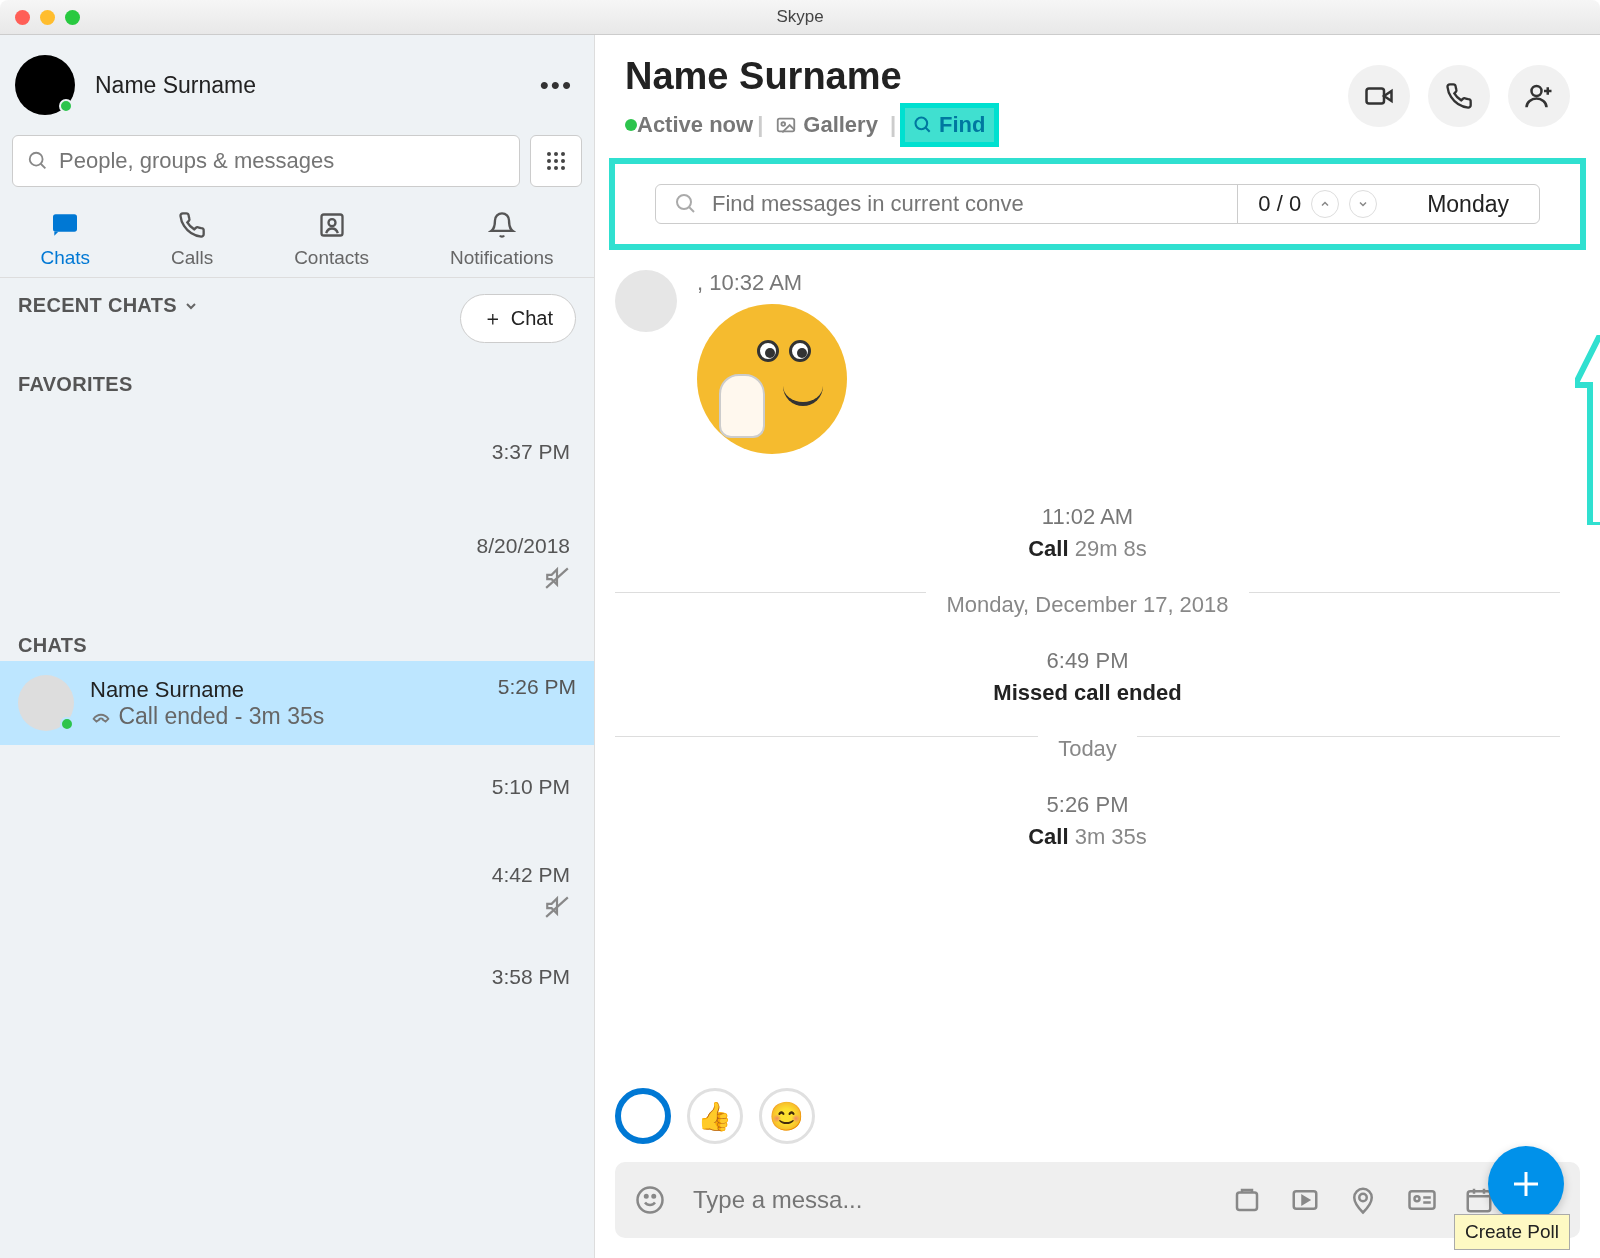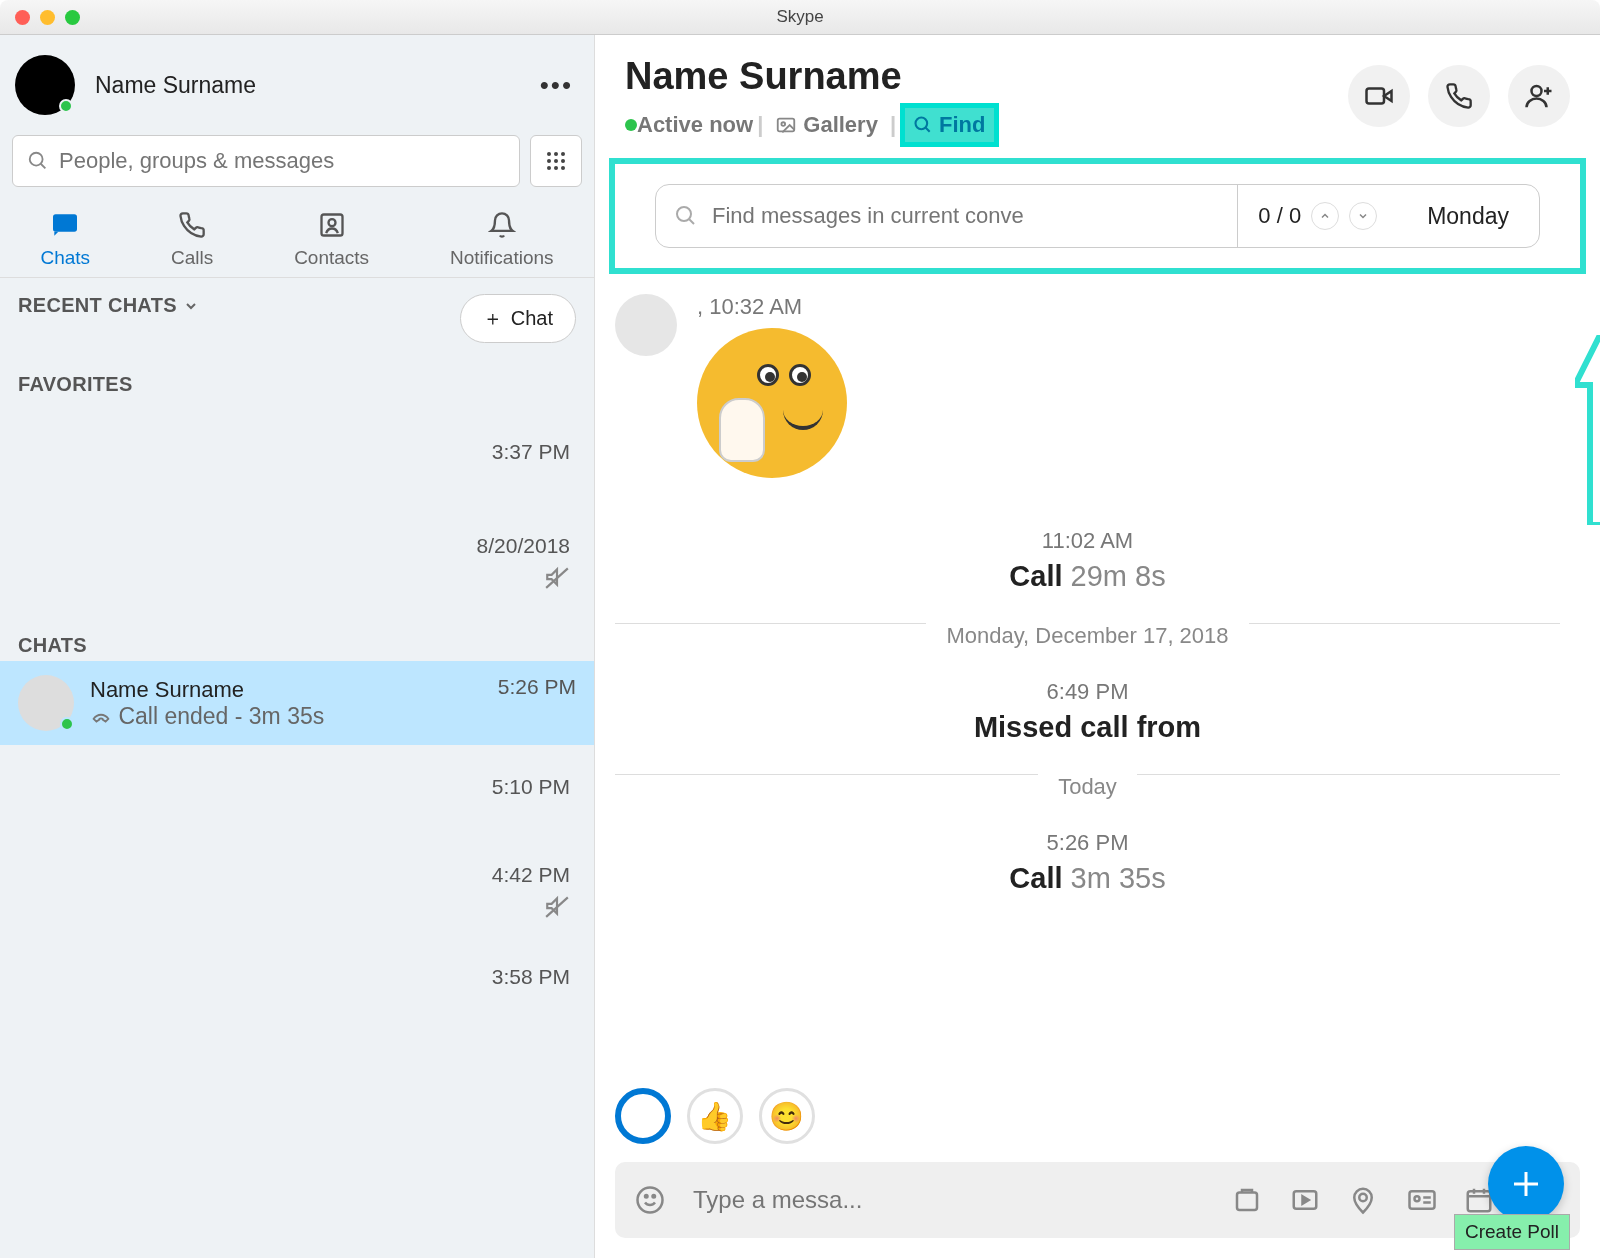--- a/index.html
+++ b/index.html
@@ -53,21 +53,21 @@
   .btn-group { display:flex; gap:18px; margin-top:10px;}
   .circle-btn { width:62px; height:62px; border-radius:50%; background:#f1f1f1; display:flex; align-items:center; justify-content:center; cursor:pointer; font-size:28px; color:#333;}
   
   .subheader { display:flex; align-items:center; gap:0; color:#777; font-size:22px; font-weight:600;}
   .subheader .dot { width:12px; height:12px; border-radius:50%; background:#2dc44d;}
   .pipe { color:#ccc; padding: 0 4px;}
   .sh-link { display:flex; align-items:center; gap:6px; cursor:pointer; padding:4px 8px;}
   .sh-link.highlighted { background:#40e0d0; color:#0078a0; border:5px solid #00e0d0; margin:-5px 0;}
   
   .highlight-box { border:6px solid #30e0d0; margin: 10px 14px 0 14px; padding:20px 40px; }
-  .find-bar { display:flex; border:1px solid #ccc; border-radius:14px; overflow:hidden; height:64px;}
+  .find-bar { display:flex; border:1px solid #ccc; border-radius:6px; overflow:hidden; height:40px;}
   .find-bar .f-search { flex:1; display:flex; align-items:center; padding:0 18px;}
   .find-bar .f-search input { border:none; outline:none; font-size:22px; color:#777; flex:1;}
   .find-bar .f-count { border-left:1px solid #ccc; padding:0 20px; display:flex; align-items:center; gap:10px; font-size:22px;}
   .chev { width:28px; height:28px; border:1px solid #ddd; border-radius:50%; display:flex; align-items:center; justify-content:center; cursor:pointer; font-size:14px; color:#888;}
   .find-bar .f-cancel { padding:0 30px; display:flex; align-items:center; font-size:23px; cursor:pointer;}
   
   .arrow-ann { position:absolute; left:980px; top:300px; color:#30e0d0; pointer-events:none; }
   
   .messages { flex:1; overflow-y:auto; padding: 20px 40px 10px 20px; }
   .msg-row { display:flex; gap:20px; margin-bottom:10px;}
@@ -76,37 +76,37 @@
   
   .sticker { width:150px; height:150px; background:#f5bb2f; border-radius:50%; position:relative; margin-top:8px;}
   .sticker .eye { width:22px; height:22px; background:#fff; border:3px solid #333; border-radius:50%; position:absolute; top:36px; }
   .sticker .eye::after { content:''; width:10px; height:10px; background:#333; border-radius:50%; position:absolute; top:5px; left:5px;}
   .sticker .eye.l { left:60px;} .sticker .eye.r { left:92px;}
   .sticker .hand { width:46px; height:64px; background:#fff8ee; border:2px solid #ccc; border-radius:20px 20px 12px 12px; position:absolute; left:22px; top:70px;}
   .sticker .smile { width:40px; height:20px; border-bottom:4px solid #333; border-radius:0 0 40px 40px; position:absolute; right:24px; top:82px;}
   
   .sys-block { text-align:center; margin: 30px 0;}
   .sys-time { color:#777; font-size:22px; margin-bottom:6px;}
-  .sys-msg { font-size:29px; color:#222;}
+  .sys-msg { font-size:22px; color:#222;}
   .sys-msg b { font-weight:700; }
   .sys-msg span { color:#888; }
   
   .date-sep { display:flex; align-items:flex-start; gap:20px; margin:6px 0; color:#888; font-size:22px;}
   .date-sep::before, .date-sep::after { content:''; flex:1; height:1px; background:#ddd;}
   
   .reactions { display:flex; gap:16px; padding:0 20px; margin-top:8px;}
   .react { width:56px; height:56px; border-radius:50%; border:3px solid #e0e0e0; display:flex; align-items:center; justify-content:center; font-size:28px; cursor:pointer;}
   .react.ring { border:6px solid #0078d4; }
   
   .composer { margin: 18px 20px 20px 20px; background:#efefef; border-radius:10px; height:76px; display:flex; align-items:center; padding:0 20px; gap:20px;}
   .composer input { border:none; outline:none; background:transparent; font-size:24px; flex:1; color:#666;}
   .comp-ico { font-size:28px; color:#888; cursor:pointer; width:38px; text-align:center;}
   
   .fab { position:absolute; right:36px; bottom:36px; width:76px; height:76px; border-radius:50%; background:#0091ea; display:flex; align-items:center; justify-content:center; color:#fff; font-size:42px; cursor:pointer; box-shadow:0 3px 10px rgba(0,0,0,0.2);}
-  .tooltip { position:absolute; right:30px; bottom:8px; background:#86efac; border:1px solid #aaa; padding:6px 10px; font-size:19px;}
+  .tooltip { position:absolute; right:30px; bottom:8px; background:#fef9c3; border:1px solid #aaa; padding:6px 10px; font-size:19px;}
   
   svg { display:block; }
 </style>
 </head>
 <body>
 
 <div class="titlebar">
   <div class="traffic-lights">
     <div class="tl red"></div>
     <div class="tl yellow"></div>
@@ -351,21 +351,21 @@
         <div class="sys-time">11:02 AM</div>
         <div class="sys-msg"><b>Call</b> <span>29m 8s</span></div>
       </div>
 
       <div class="date-sep">
           <span>Monday, December 17, 2018</span>
         </div>
 
       <div class="sys-block">
         <div class="sys-time">6:49 PM</div>
-        <div class="sys-msg"><b>Missed call from</b></div>
+        <div class="sys-msg"><b>Missed call ended</b></div>
       </div>
 
       <div class="date-sep">
           <span>Today</span>
         </div>
 
       <div class="sys-block">
         <div class="sys-time">5:26 PM</div>
         <div class="sys-msg"><b>Call</b> <span>3m 35s</span></div>
       </div>

